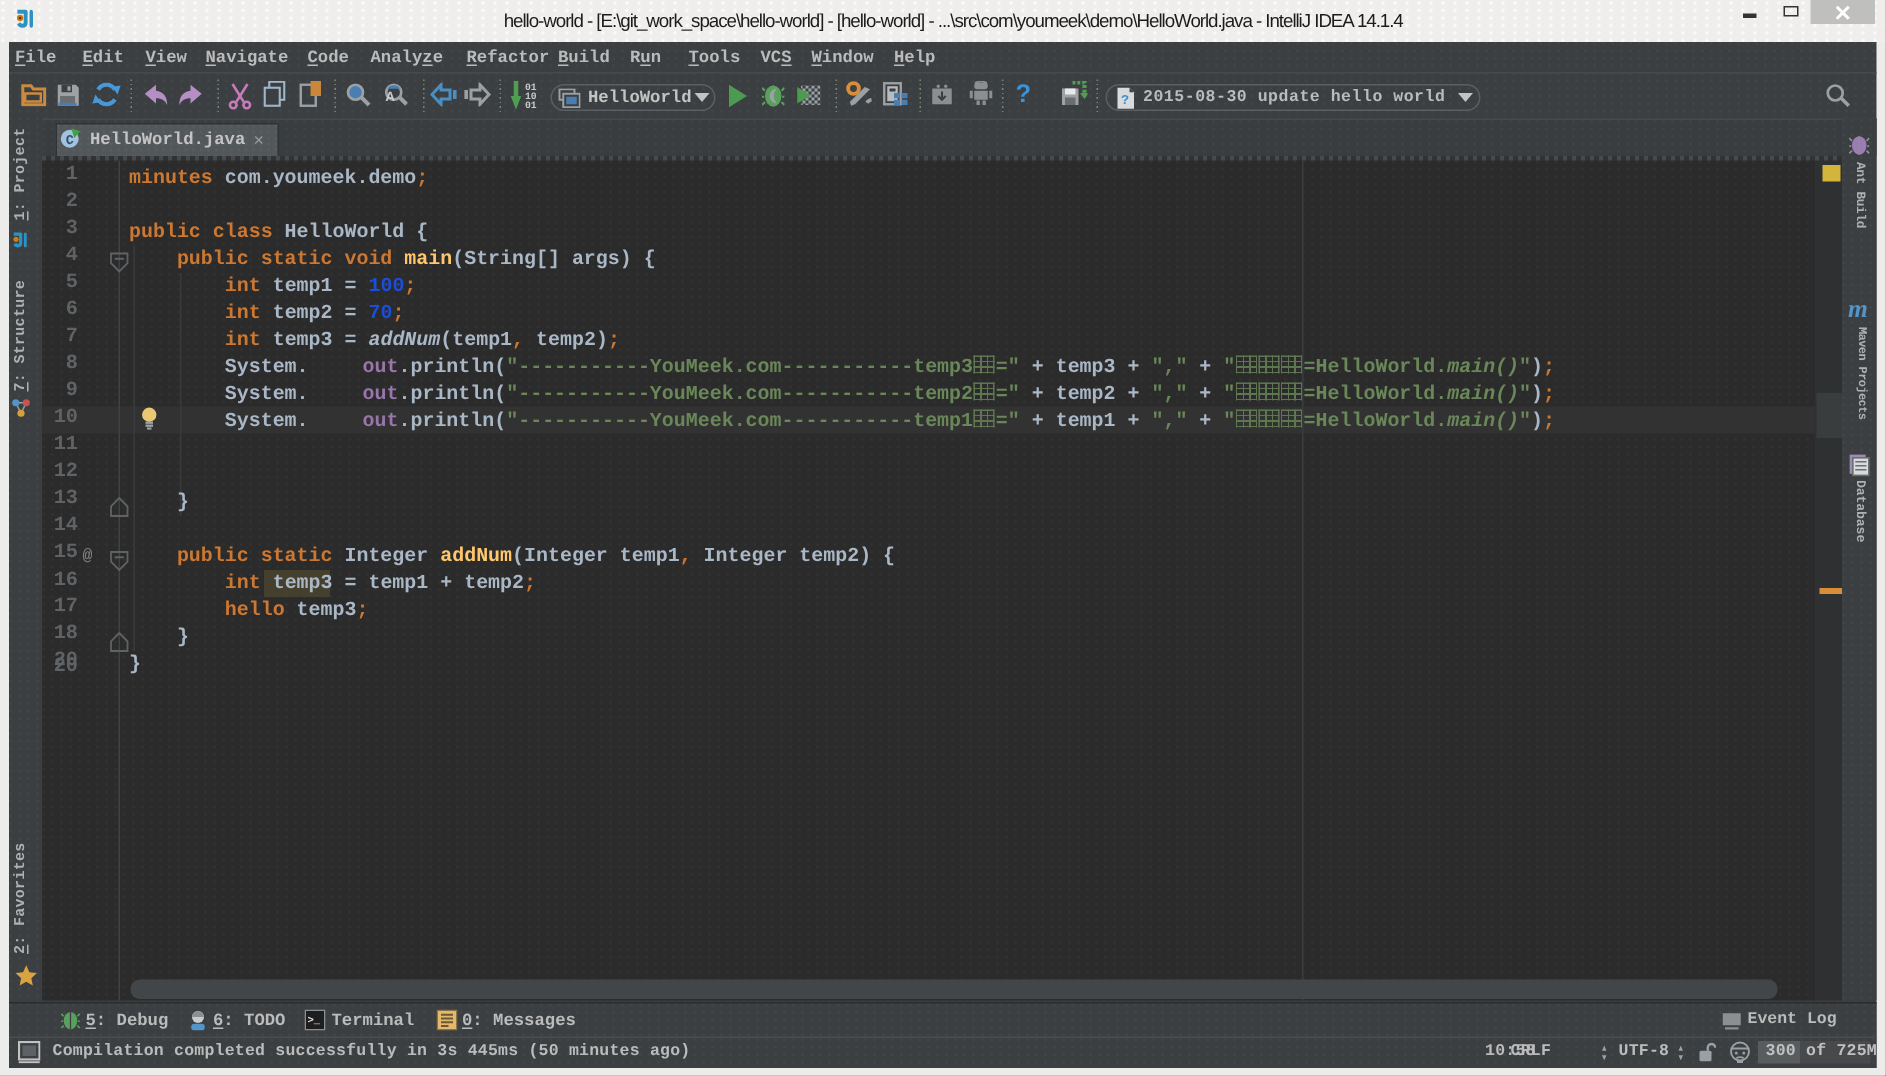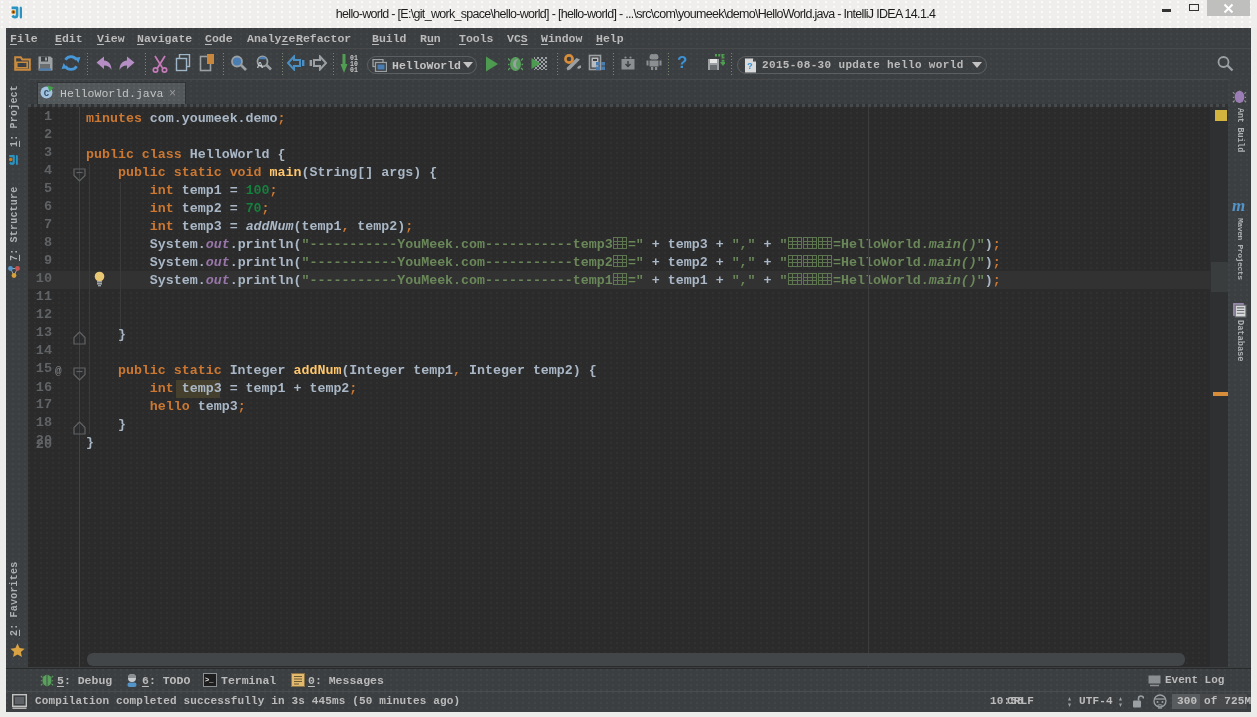--- a/index.html
+++ b/index.html
@@ -18,35 +18,35 @@
 
 .menu{top:32px;height:16px;font-size:11.5px;font-weight:bold;color:#bbbbbb;letter-spacing:0;}
 
 #tbline{left:6px;top:48px;width:1245px;height:1px;background:#47494a;}
 .sep{top:53px;width:1px;height:22px;background-image:repeating-linear-gradient(to bottom,#77876b 0 1px,transparent 1px 3px);}
 .combo{top:56px;height:18px;border:1px solid #5c5f61;border-radius:9px;color:#bbbbbb;font-size:11px;font-weight:bold;}
 
 #tabbar{left:28px;top:79px;width:1223px;height:25px;background:#3a3d3f;border-top:1px solid #47494b;background-image:radial-gradient(circle at 1px 1px, rgba(255,255,255,0.03) 0.8px, transparent 1.1px);background-size:6px 5px;}
 #tabstripe{left:28px;top:104px;width:1200px;height:4px;background:repeating-linear-gradient(90deg,#474a4c 0 3px,#303233 3px 6px);}
 #tab{left:37px;top:82px;width:149px;height:22px;background:#52575a;border:1px solid #303234;border-bottom:none;background-image:radial-gradient(circle at 1px 1px, rgba(255,255,255,0.04) 0.8px, transparent 1.1px);background-size:5px 4px;}
-#tabtxt{left:60px;top:87px;font-size:11.5px;font-weight:normal;color:#c3c3c3;}
+#tabtxt{left:60px;top:87px;font-size:11.5px;font-weight:bold;color:#c3c3c3;}
 #tabx{left:169px;top:86px;font-size:12px;color:#9a9a9a;font-family:"Liberation Sans",sans-serif;}
 
 #editor{left:28px;top:107px;width:1182px;height:560px;background:#2b2b2b;
  background-image:radial-gradient(circle at 1px 1px, rgba(255,255,255,0.028) 0.8px, transparent 1.1px);background-size:6px 5px;}
 #curline{left:28px;top:271px;width:1182px;height:18.4px;background:#323232;}
 #gutline{left:79px;top:107px;width:1px;height:560px;background:#404243;}
 .lnum{width:45px;text-align:right;font-size:13.5px;color:#606366;font-weight:bold;}
 #code{left:86px;top:109.6px;font-size:13.3px;line-height:18px;font-weight:bold;color:#a9b7c6;white-space:pre;letter-spacing:0;}
 #code .k{color:#cc7832;}
 #code .s{color:#6a8759;}
-#code .n{color:#15803d;}
+#code .n{color:#1d4ed8;}
 #code .f{color:#ffc66b;}
 #code .p{color:#cc7832;}
-#code .o{color:#9876aa;font-style:italic;}
+#code .o{color:#9876aa;margin-left:36px;}
 #code .ic{font-style:italic;}
 .cjk{display:inline-block;width:14px;height:12px;margin:0 0.6px -1.5px 0.6px;opacity:0.82;
  background-image:repeating-linear-gradient(to bottom,#6a8759 0 1px,transparent 1px 3.6px),repeating-linear-gradient(to right,#6a8759 0 1px,transparent 1px 4.4px);}
 #t3box{left:176px;top:380px;width:44px;height:18px;background:#45402e;}
 .guide{width:1px;background:#383a3b;}
 
 .vlab{font-size:10px;font-weight:bold;color:#aeb1b3;letter-spacing:0.2px;transform-origin:0 0;white-space:nowrap;}
 .vl{transform:rotate(-90deg);}
 .vr{transform:rotate(90deg);}
 
@@ -80,21 +80,21 @@
 
 <div class="abs" id="framefull"></div>
 <div class="abs" id="frame"></div>
 
 <div class="abs menu" style="left:10px"><u>F</u>ile</div>
 <div class="abs menu" style="left:55px"><u>E</u>dit</div>
 <div class="abs menu" style="left:97px"><u>V</u>iew</div>
 <div class="abs menu" style="left:137px"><u>N</u>avigate</div>
 <div class="abs menu" style="left:205px"><u>C</u>ode</div>
 <div class="abs menu" style="left:247px">Analy<u>z</u>e</div>
-<div class="abs menu" style="left:296px"><u>R</u>efactor</div>
+<div class="abs menu" style="left:311px"><u>R</u>efactor</div>
 <div class="abs menu" style="left:372px"><u>B</u>uild</div>
 <div class="abs menu" style="left:420px">R<u>u</u>n</div>
 <div class="abs menu" style="left:459px"><u>T</u>ools</div>
 <div class="abs menu" style="left:507px">VC<u>S</u></div>
 <div class="abs menu" style="left:541px"><u>W</u>indow</div>
 <div class="abs menu" style="left:596px"><u>H</u>elp</div>
 <div class="abs" id="tbline"></div>
 
 <svg class="abs" style="left:14px;top:55px" width="17" height="16" viewBox="0 0 17 16">
     <path d="M1.2 2.2h5.5l1.5 2.2h7.6v10.4H1.2z" fill="none" stroke="#cb8b3f" stroke-width="2"></path>
@@ -401,21 +401,21 @@
     <rect x="0.7" y="0.7" width="13.6" height="11.6" fill="none" stroke="#c2c2c0" stroke-width="1.4"></rect>
     <rect x="3" y="3" width="9" height="7" fill="#5e6266"></rect>
     <path d="M0.5 14.2h14" stroke="#c2c2c0" stroke-width="1.4"></path>
   </svg>
 <div class="abs st" style="left:35px">Compilation completed successfully in 3s 445ms (50 minutes ago)</div>
 <div class="abs st" style="left:990px">10:58</div>
 <div class="abs st" style="left:1007px">CRLF</div>
 <svg class="abs" style="left:1066px;top:697px" width="7" height="10" viewBox="0 0 7 10">
     <path d="M2 3.5L3.5 0 5 3.5zM2 6.5L3.5 10 5 6.5z" fill="#9aa0a3"></path>
   </svg>
-<div class="abs st" style="left:1079px">UTF-4</div>
+<div class="abs st" style="left:1079px">UTF-8</div>
 <svg class="abs" style="left:1117px;top:697px" width="7" height="10" viewBox="0 0 7 10">
     <path d="M2 3.5L3.5 0 5 3.5zM2 6.5L3.5 10 5 6.5z" fill="#9aa0a3"></path>
   </svg>
 <svg class="abs" style="left:1132px;top:695px" width="12" height="13" viewBox="0 0 12 13">
     <rect x="1" y="5.5" width="8" height="7" rx="1" fill="#9aa0a3"></rect>
     <path d="M6.5 5.5V3.5a2.5 2.5 0 0 1 5 0" fill="none" stroke="#9aa0a3" stroke-width="1.6"></path>
   </svg>
 <svg class="abs" style="left:1153px;top:694px" width="14" height="15" viewBox="0 0 14 15">
     <circle cx="7" cy="7" r="6" fill="none" stroke="#9aa0a3" stroke-width="1.3"></circle>
     <path d="M1.5 5h11" stroke="#9aa0a3" stroke-width="1.3"></path>

